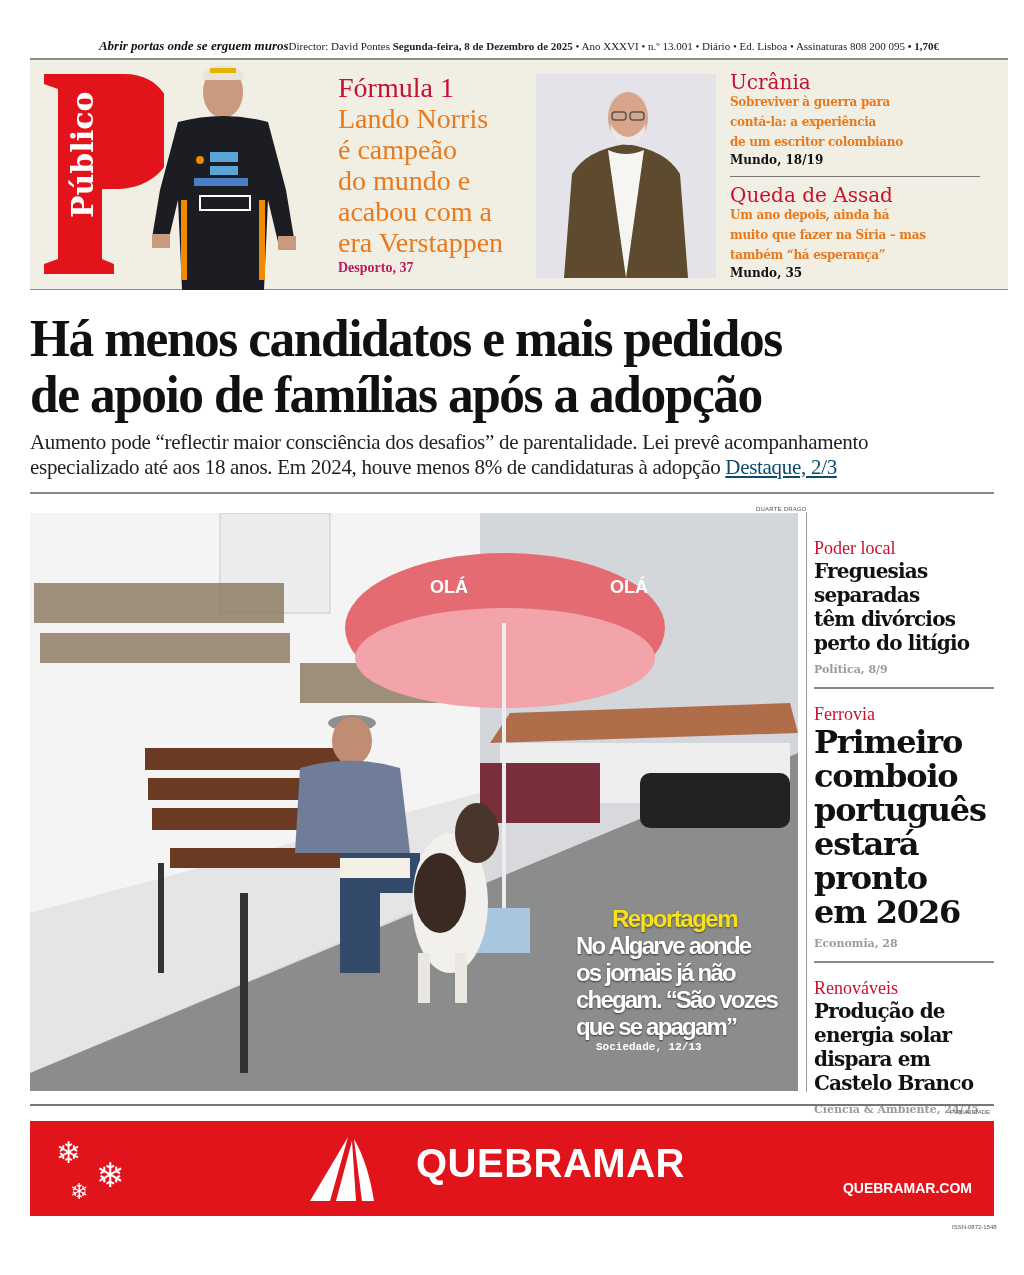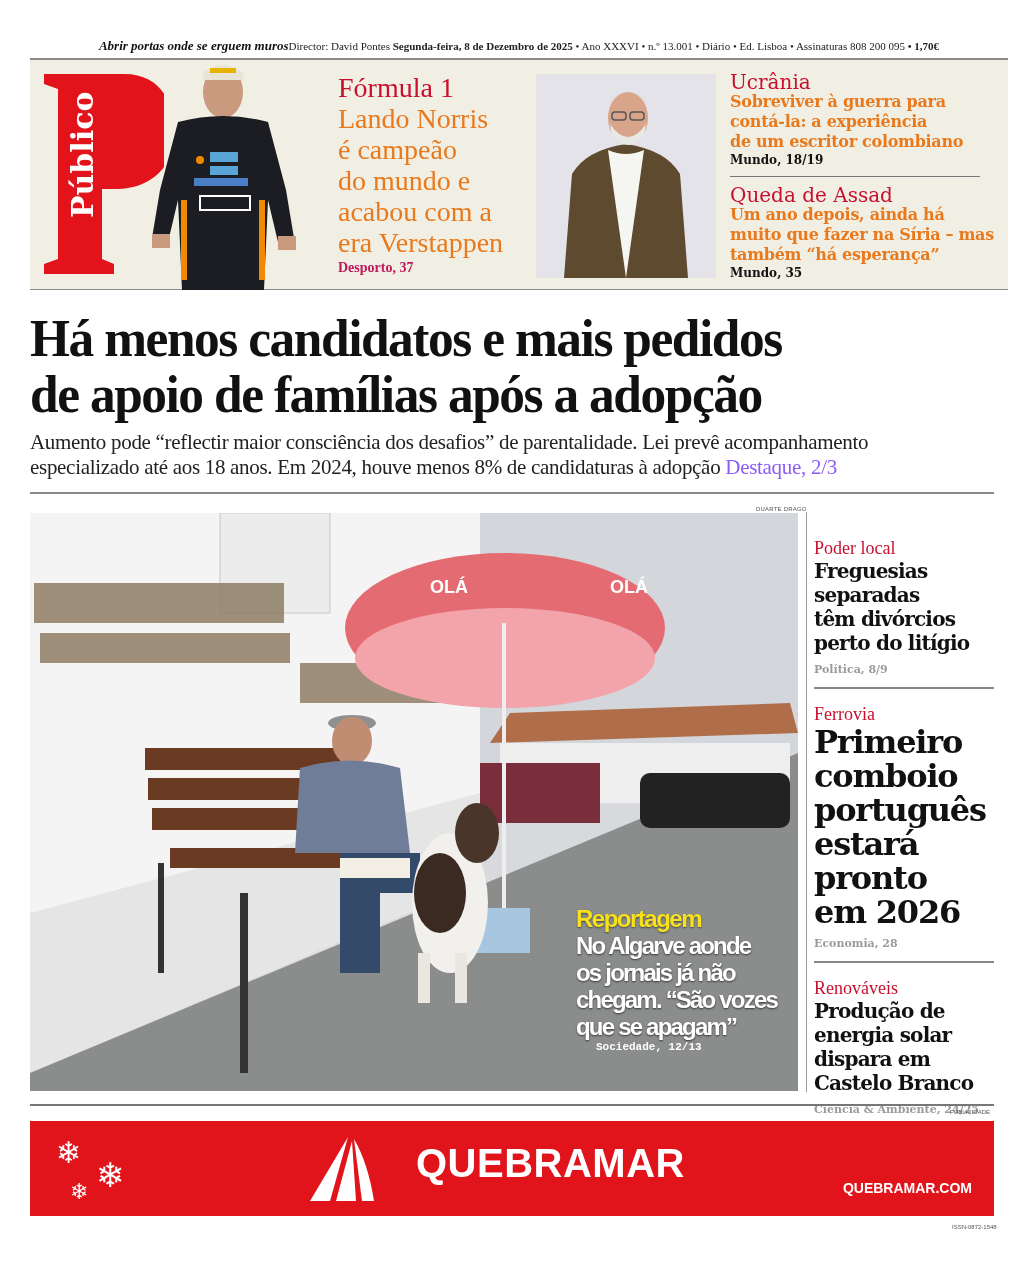--- a/index.html
+++ b/index.html
@@ -19,35 +19,35 @@
 
   .f1 { position: absolute; left: 308px; top: 12px; width: 200px; font-family: "Liberation Serif", serif; }
   .f1 .kicker { color: #c8102e; font-size: 28px; line-height: 31px; }
   .f1 .head { color: #e87a1d; font-size: 28px; line-height: 31px; }
   .f1 .ref { color: #be185d; font-weight: bold; font-size: 14px; margin-top: 2px; }
 
   .author-photo { position: absolute; left: 506px; top: 14px; width: 180px; height: 204px; background: #e1e1e7; overflow: hidden; }
 
   .side-top { position: absolute; left: 700px; top: 12px; width: 266px; font-family: "DejaVu Serif", serif; }
   .side-top .kicker { color: #c8102e; font-weight: normal; font-size: 20px; line-height: 20px; }
-  .side-top .head { color: #e87a1d; font-weight: bold; font-size: 16px; line-height: 20px; letter-spacing: -0.3px; }
+  .side-top .head { color: #e87a1d; font-weight: bold; font-size: 12px; line-height: 20px; letter-spacing: -0.3px; }
   .side-top .ref { color: #111; font-weight: bold; font-size: 12px; line-height: 16px; }
   .side-top .rule { height: 1px; background: #777; margin: 8px 16px 8px 0; }
 
   .lead { position: absolute; left: 30px; top: 310px; width: 978px; }
   .lead h1 { font-family: "Liberation Serif", serif; font-weight: bold; font-size: 53px; line-height: 56px; letter-spacing: -1.5px; color: #111; transform: scaleX(0.97); transform-origin: left; white-space: nowrap; }
   .lead .dek { font-family: "Liberation Serif", serif; font-size: 21px; line-height: 25px; color: #222; margin-top: 8px; letter-spacing: -0.3px; }
-  .lead .dek .ref { color: #8b5cf6; }
+  .lead .dek .ref { color: #0c4a6e; text-decoration: underline; }
   .lead-rule { position: absolute; left: 30px; top: 492px; width: 964px; height: 2px; background: #888; }
 
   .credit { position: absolute; left: 756px; top: 506px; font-family: "Liberation Sans", sans-serif; font-size: 6px; color: #555; letter-spacing: 0.2px; }
 
   .photo { position: absolute; left: 30px; top: 513px; width: 768px; height: 578px; overflow: hidden; background: #c9cbcc; }
   .rep { position: absolute; left: 576px; top: 906px; width: 220px; font-family: "Liberation Sans", sans-serif; }
-  .rep .kicker { color: #f6e11c; font-weight: bold; font-size: 24px; line-height: 26px; letter-spacing: -1.5px; text-shadow: 0 1px 2px rgba(0,0,0,0.5); }
+  .rep .kicker { color: #f6e11c; font-weight: bold; font-size: 24px; line-height: 26px; letter-spacing: -1.5px; text-shadow: 0 1px 2px rgba(0,0,0,0.5); margin-left: 36px; }
   .rep .head { color: #fff; font-weight: bold; font-size: 24px; line-height: 27px; letter-spacing: -1.8px; text-shadow: 0 1px 2px rgba(0,0,0,0.6); }
   .rep .ref { color: #fff; font-family: Liberation Mono, monospace; font-weight: bold; font-size: 11px; line-height: 14px; margin-left: 20px; }
 
   .vrule { position: absolute; left: 806px; top: 512px; width: 1px; height: 580px; background: #999; }
   .rcol { position: absolute; left: 814px; top: 537px; width: 180px; }
   .story { font-family: "DejaVu Serif", serif; }
   .story .kicker { color: #c8102e; font-family: "Liberation Serif", serif; font-size: 18px; line-height: 22px; }
   .story .head { color: #111; font-weight: bold; font-size: 20px; line-height: 24px; letter-spacing: -0.8px; }
   .story .head.big { font-size: 32px; line-height: 34px; letter-spacing: -1.2px; }
   .story .ref { color: #9b9b9b; font-weight: bold; font-size: 11px; line-height: 14px; margin-top: 8px; }

